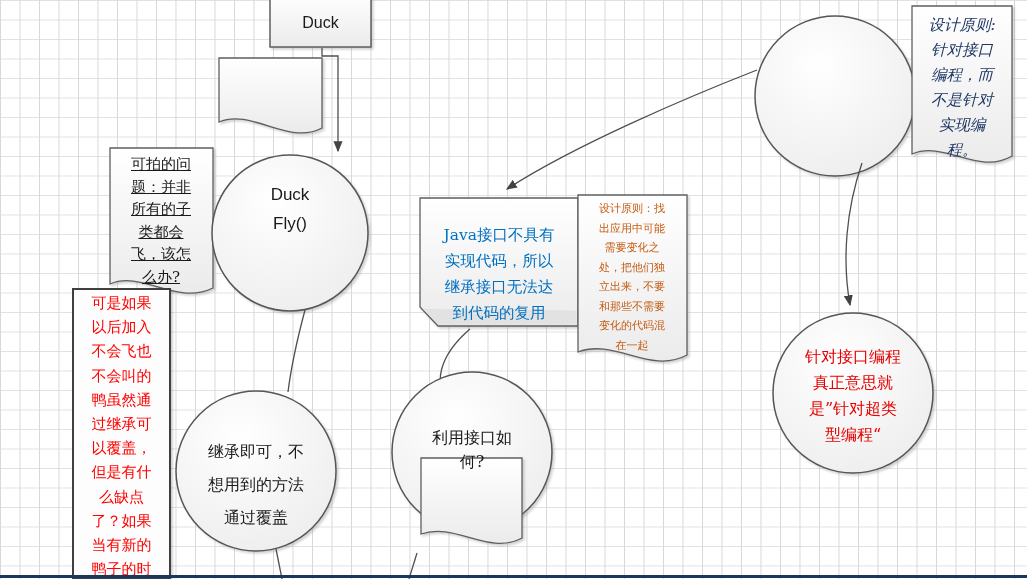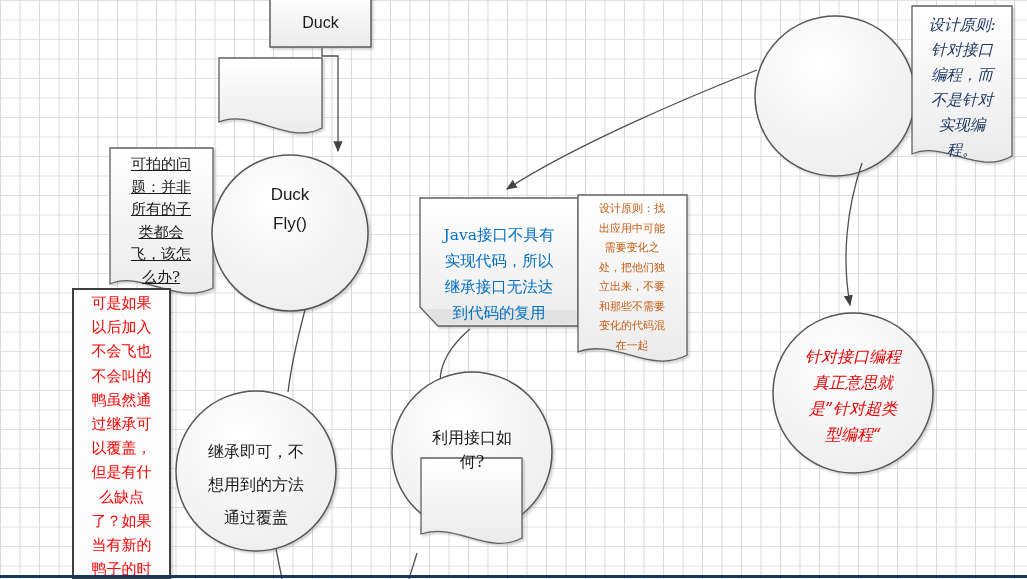--- a/index.html
+++ b/index.html
@@ -29,21 +29,21 @@
     box-shadow:2px 2px 2px rgba(0,0,0,0.18);
     margin-top:16px;
   }
   .red-box .lbl{position:static;display:block;margin-top:1px;font-size:15px;line-height:24.2px;color:#ff0000;}
   .lbl-duckfly{left:240px;top:180px;width:100px;font-size:17px;line-height:29px;}
   .lbl-inherit{left:201px;top:435px;width:110px;font-size:16px;line-height:33px;}
   .lbl-java{left:424px;top:206px;width:150px;font-size:15.5px;line-height:26px;color:#0070c0;margin-top:16px;}
   .lbl-principle-change{left:582px;top:199px;width:100px;font-size:11px;line-height:19.5px;color:#c55a11;}
   .lbl-mallard{left:780px;top:38px;width:110px;font-size:15.5px;line-height:26px;color:#7030a0;}
   .lbl-principle-interface{left:922px;top:13px;width:80px;font-size:15.5px;line-height:25px;color:#1f3864;font-style:italic;}
-  .lbl-interface-meaning{left:798px;top:344px;width:110px;font-size:16px;line-height:26px;color:#e60000;font-style:italic;}
+  .lbl-interface-meaning{left:798px;top:344px;width:110px;font-size:16px;line-height:26px;color:#e60000;}
   .lbl-use-interface{left:422px;top:426px;width:100px;font-size:16px;line-height:24px;}
   .lbl-drawback{left:426px;top:465px;width:90px;font-size:15px;line-height:24.5px;}
   .bottom-line{position:absolute;left:0;top:575px;width:1027px;height:3px;background:#17375d;}
 </style>
 </head>
 <body>
 
 <div class="stage">
 
   <svg class="layer" width="1027" height="579" viewBox="0 0 1027 579">

